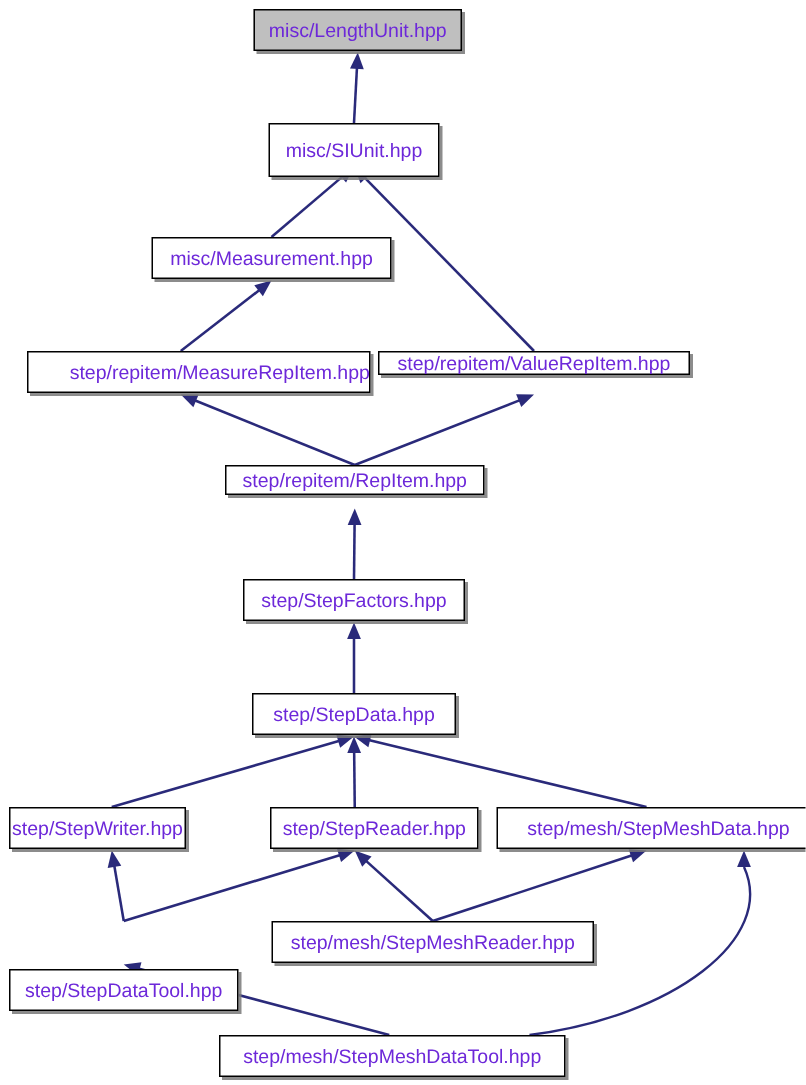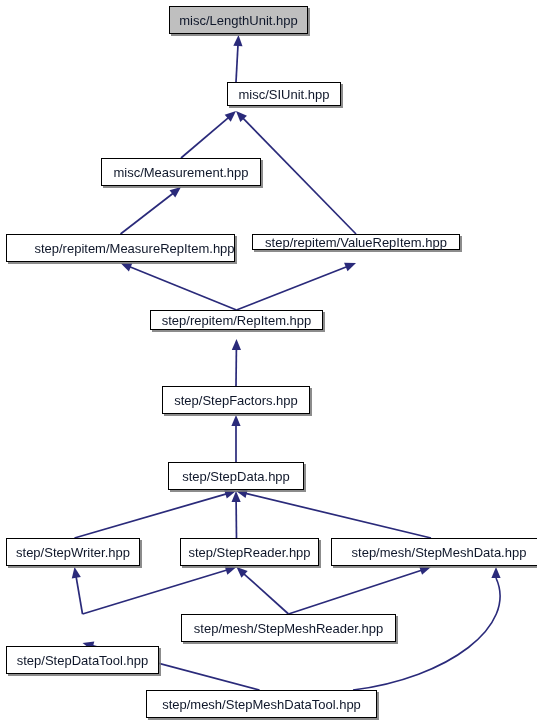--- a/index.html
+++ b/index.html
@@ -23,21 +23,21 @@
     left: 0;
     top: 0;
     width: 537px;
     height: 723px;
   }
   .node {
     position: absolute;
     box-sizing: border-box;
     border: 1px solid #000000;
     background: #ffffff;
-    color: #0f172a;
+    color: #6d28d9;
     font-size: 13px;
     line-height: 1;
     display: flex;
     align-items: center;
     justify-content: center;
     white-space: nowrap;
     letter-spacing: 0px;
     box-shadow: 2px 2px 0 0 rgba(120,120,120,0.85);
   }
   .node.highlight {
@@ -119,42 +119,42 @@
       <polygon points="82.5,643 94.32051526858615,641.4394171649279 91.91257194235325,650.3187081804116" fill="#2a2a7a"></polygon>
       <g>
         <path d="M 353 690 C 448 678 518 626 496 578" fill="none" stroke="#2a2a7a" stroke-width="1.6"></path>
       </g>
       <polygon points="496,567 500.6,578 491.4,578" fill="#2a2a7a"></polygon>
     </svg>
   <div id="nodes-layer">
       <div class="node highlight" style="left: 169px; top: 6px; width: 139px; height: 28px;">
         <span class="node-label">misc/LengthUnit.hpp</span>
       </div>
-      <div class="node" style="left: 179px; top: 82px; width: 114px; height: 24px; margin-left: 48px;">
+      <div class="node" style="left: 179px; top: 82px; width: 114px; height: 36px;">
         <span class="node-label">misc/SIUnit.hpp</span>
       </div>
       <div class="node" style="left: 101px; top: 158px; width: 160px; height: 28px;">
         <span class="node-label">misc/Measurement.hpp</span>
       </div>
-      <div class="node" style="left: 6px; top: 234px; width: 229px; height: 28px; padding-left: 28px;">
+      <div class="node" style="left: 18px; top: 234px; width: 229px; height: 28px; padding-left: 28px;">
         <span class="node-label">step/repitem/MeasureRepItem.hpp</span>
       </div>
       <div class="node" style="left: 252px; top: 234px; width: 208px; height: 16px;">
         <span class="node-label">step/repitem/ValueRepItem.hpp</span>
       </div>
       <div class="node" style="left: 150px; top: 310px; width: 173px; height: 20px;">
         <span class="node-label">step/repitem/RepItem.hpp</span>
       </div>
       <div class="node" style="left: 162px; top: 386px; width: 148px; height: 28px;">
         <span class="node-label">step/StepFactors.hpp</span>
       </div>
       <div class="node" style="left: 168px; top: 462px; width: 136px; height: 28px;">
         <span class="node-label">step/StepData.hpp</span>
       </div>
-      <div class="node" style="left: 6px; top: 538px; width: 134px; height: 28px;">
+      <div class="node" style="left: 6px; top: 538px; width: 118px; height: 28px;">
         <span class="node-label">step/StepWriter.hpp</span>
       </div>
       <div class="node" style="left: 167px; top: 538px; width: 139px; height: 28px; margin-left: 13px;">
         <span class="node-label">step/StepReader.hpp</span>
       </div>
       <div class="node" style="left: 331px; top: 538px; width: 216px; height: 28px;">
         <span class="node-label">step/mesh/StepMeshData.hpp</span>
       </div>
       <div class="node" style="left: 6px; top: 646px; width: 153px; height: 28px;">
         <span class="node-label">step/StepDataTool.hpp</span>

